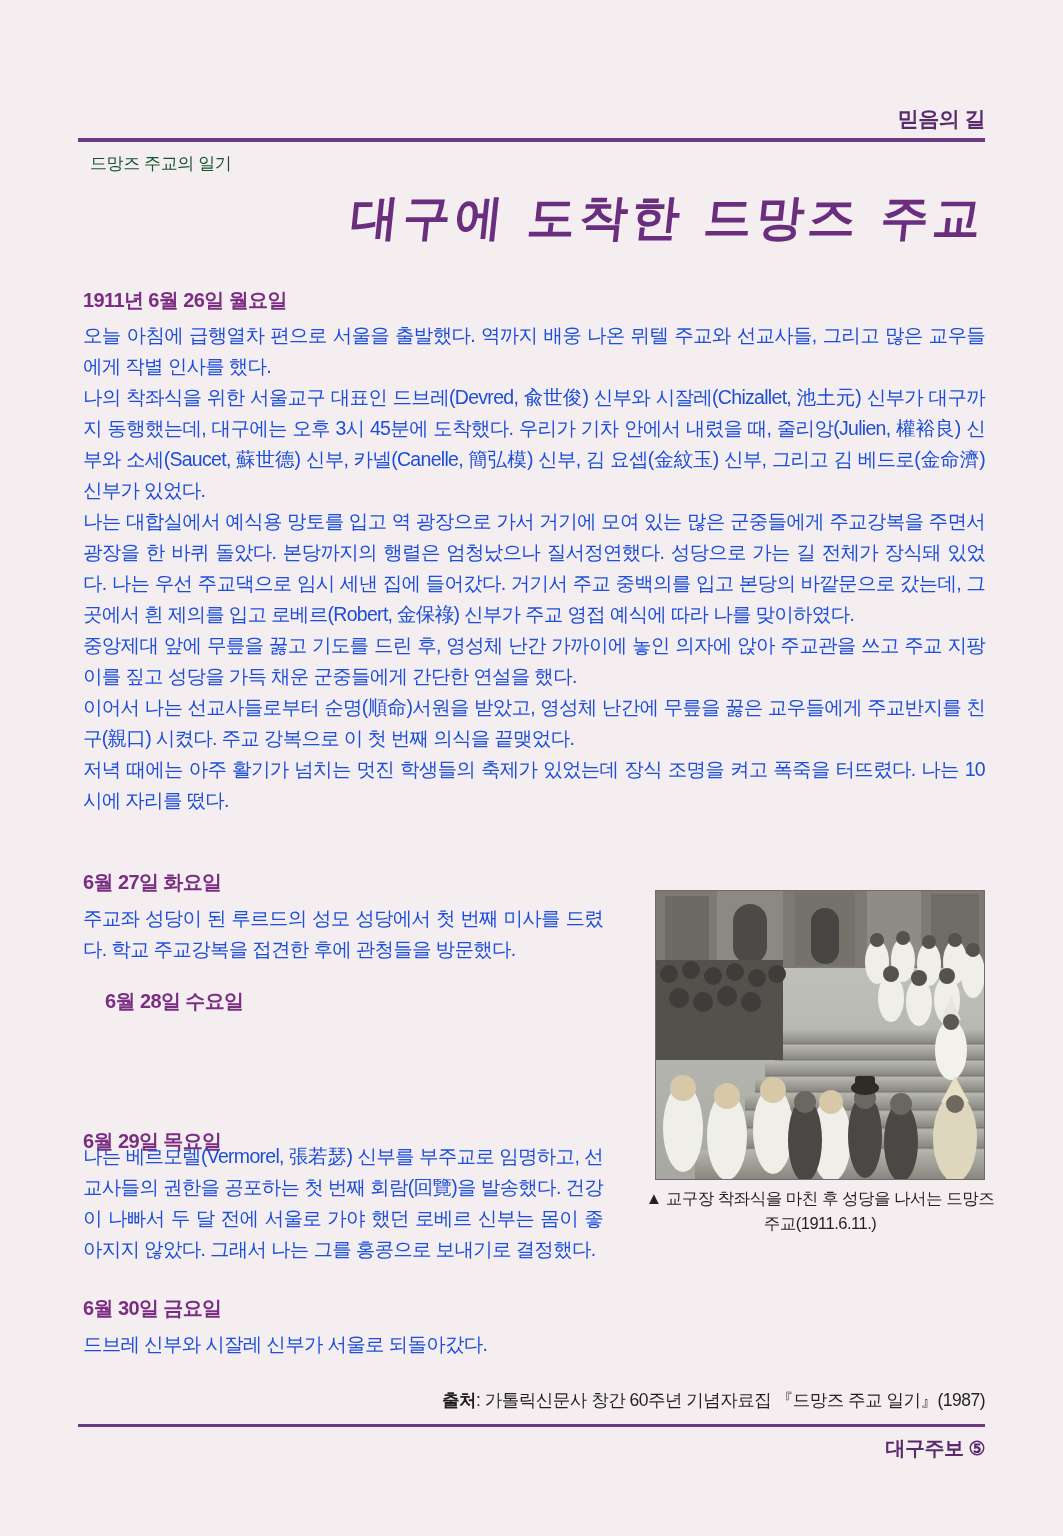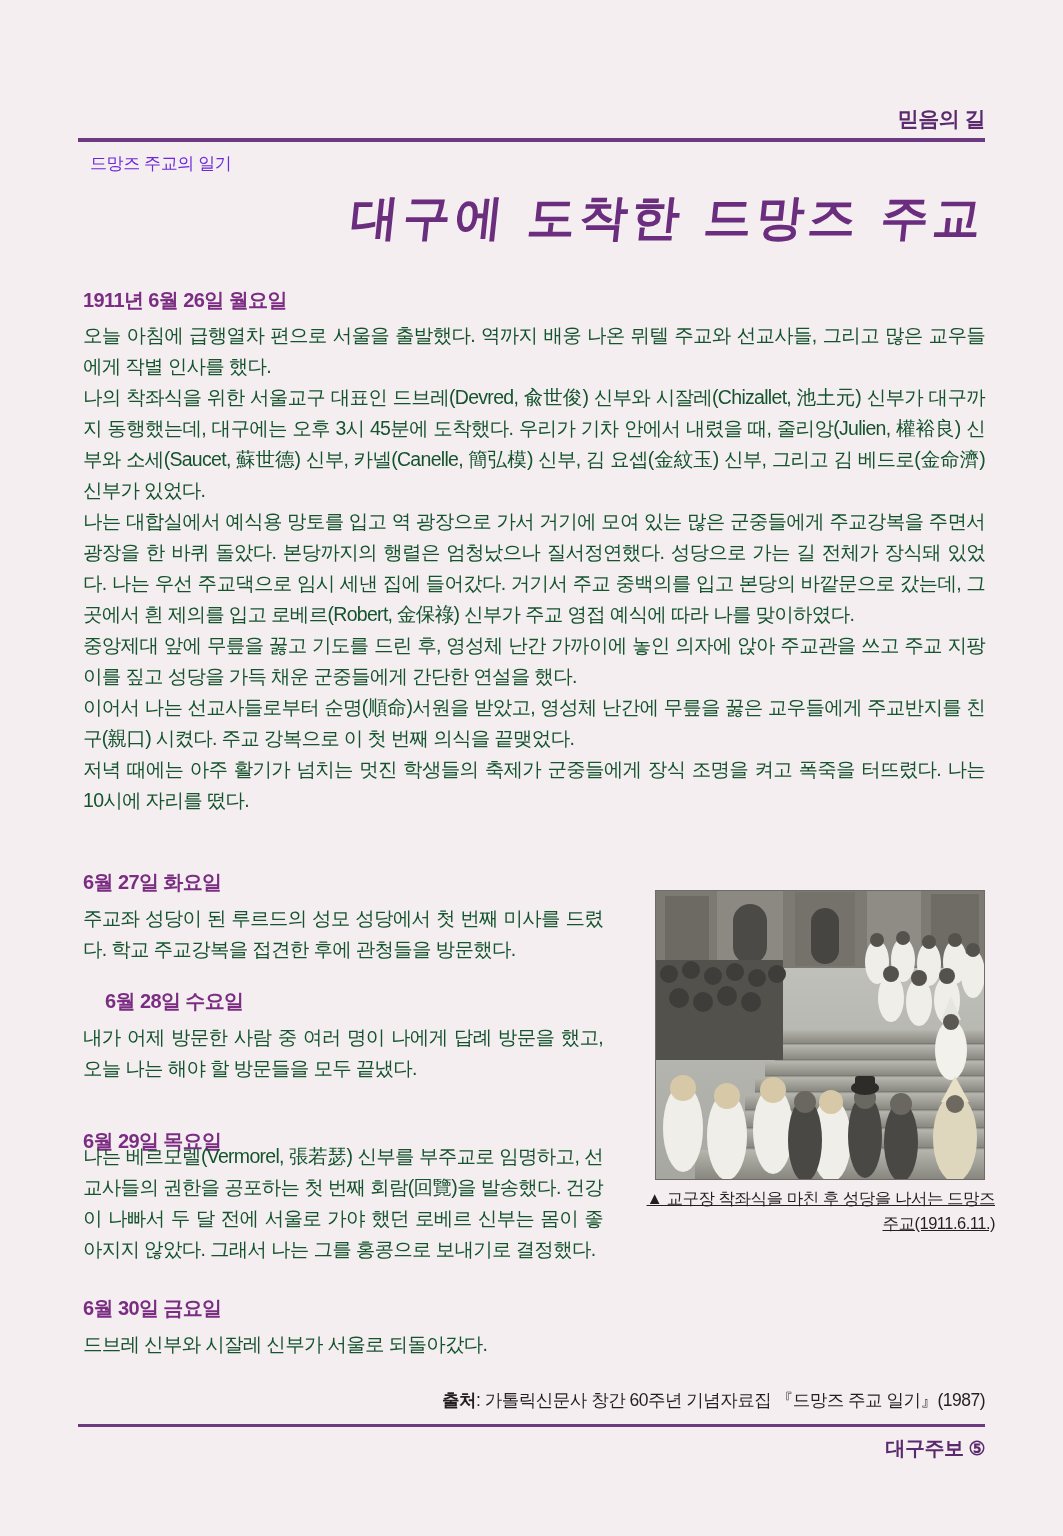--- a/index.html
+++ b/index.html
@@ -38,21 +38,21 @@
     top: 138px;
     width: 907px;
     height: 4px;
     background: #6b3a80;
   }
   .kicker {
     position: absolute;
     left: 90px;
     top: 152px;
     font-size: 17px;
-    color: #6d28d9;
+    color: #14532d;
     letter-spacing: -0.4px;
   }
 
   
   .title {
     position: absolute;
     left: 0;
     right: 78px;
     top: 186px;
     text-align: right;
@@ -71,21 +71,21 @@
     font-size: 20px;
     font-weight: bold;
     color: #7b2d82;
     letter-spacing: -0.6px;
   }
   .para {
     position: absolute;
     left: 83px;
     font-size: 19.5px;
     line-height: 31px;
-    color: #14532d;
+    color: #1d4ed8;
     letter-spacing: -0.7px;
     text-align: justify;
   }
 
   #d1 { top: 287px; }
   #p1 { top: 320px; width: 902px; }
 
   #d2 { top: 869px; }
   #p2 { top: 903px; width: 520px; }
 
@@ -107,26 +107,25 @@
     height: 290px;
     overflow: hidden;
     background: #9a9a96;
   }
   .photo-svg { display: block; }
   .caption {
     position: absolute;
     left: 645px;
     top: 1186px;
     width: 350px;
-    text-align: right;
+    text-align: center;
     font-size: 16.5px;
     line-height: 25px;
     color: #231f20;
     letter-spacing: -0.5px;
-    text-decoration: underline;
   }
 
   
   .source {
     position: absolute;
     right: 78px;
     top: 1388px;
     font-size: 17.5px;
     color: #231f20;
     letter-spacing: -0.5px;
@@ -165,28 +164,27 @@
   <div class="kicker">드망즈 주교의 일기</div>
   <div class="title">대구에 도착한 드망즈 주교</div>
 
   <div class="date-head" id="d1">1911년 6월 26일 월요일</div>
   <div class="para" id="p1">
       <div>오늘 아침에 급행열차 편으로 서울을 출발했다. 역까지 배웅 나온 뮈텔 주교와 선교사들, 그리고 많은 교우들에게 작별 인사를 했다.</div>
       <div>나의 착좌식을 위한 서울교구 대표인 드브레(Devred, 兪世俊) 신부와 시잘레(Chizallet, 池土元) 신부가 대구까지 동행했는데, 대구에는 오후 3시 45분에 도착했다. 우리가 기차 안에서 내렸을 때, 줄리앙(Julien, 權裕良) 신부와 소세(Saucet, 蘇世德) 신부, 카넬(Canelle, 簡弘模) 신부, 김 요셉(金紋玉) 신부, 그리고 김 베드로(金命濟) 신부가 있었다.</div>
       <div>나는 대합실에서 예식용 망토를 입고 역 광장으로 가서 거기에 모여 있는 많은 군중들에게 주교강복을 주면서 광장을 한 바퀴 돌았다. 본당까지의 행렬은 엄청났으나 질서정연했다. 성당으로 가는 길 전체가 장식돼 있었다. 나는 우선 주교댁으로 임시 세낸 집에 들어갔다. 거기서 주교 중백의를 입고 본당의 바깥문으로 갔는데, 그곳에서 흰 제의를 입고 로베르(Robert, 金保祿) 신부가 주교 영접 예식에 따라 나를 맞이하였다.</div>
       <div>중앙제대 앞에 무릎을 꿇고 기도를 드린 후, 영성체 난간 가까이에 놓인 의자에 앉아 주교관을 쓰고 주교 지팡이를 짚고 성당을 가득 채운 군중들에게 간단한 연설을 했다.</div>
       <div>이어서 나는 선교사들로부터 순명(順命)서원을 받았고, 영성체 난간에 무릎을 꿇은 교우들에게 주교반지를 친구(親口) 시켰다. 주교 강복으로 이 첫 번째 의식을 끝맺었다.</div>
-      <div>저녁 때에는 아주 활기가 넘치는 멋진 학생들의 축제가 군중들에게 장식 조명을 켜고 폭죽을 터뜨렸다. 나는 10시에 자리를 떴다.</div>
+      <div>저녁 때에는 아주 활기가 넘치는 멋진 학생들의 축제가 있었는데 장식 조명을 켜고 폭죽을 터뜨렸다. 나는 10시에 자리를 떴다.</div>
     </div>
 
   <div class="date-head" id="d2">6월 27일 화요일</div>
   <div class="para" id="p2">주교좌 성당이 된 루르드의 성모 성당에서 첫 번째 미사를 드렸다. 학교 주교강복을 접견한 후에 관청들을 방문했다.</div>
 
   <div class="date-head" id="d3">6월 28일 수요일</div>
-  <div class="para" id="p3">내가 어제 방문한 사람 중 여러 명이 나에게 답례 방문을 했고, 오늘 나는 해야 할 방문들을 모두 끝냈다.</div>
 
   <div class="date-head" id="d4">6월 29일 목요일</div>
   <div class="para" id="p4">나는 베르모렐(Vermorel, 張若瑟) 신부를 부주교로 임명하고, 선교사들의 권한을 공포하는 첫 번째 회람(回覽)을 발송했다. 건강이 나빠서 두 달 전에 서울로 가야 했던 로베르 신부는 몸이 좋아지지 않았다. 그래서 나는 그를 홍콩으로 보내기로 결정했다.</div>
 
   <div class="date-head" id="d5">6월 30일 금요일</div>
   <div class="para" id="p5">드브레 신부와 시잘레 신부가 서울로 되돌아갔다.</div>
 
   <div class="photo-wrap">
     <svg class="photo-svg" width="330" height="290" viewBox="0 0 330 290" xmlns="http://www.w3.org/2000/svg">
       <defs>

